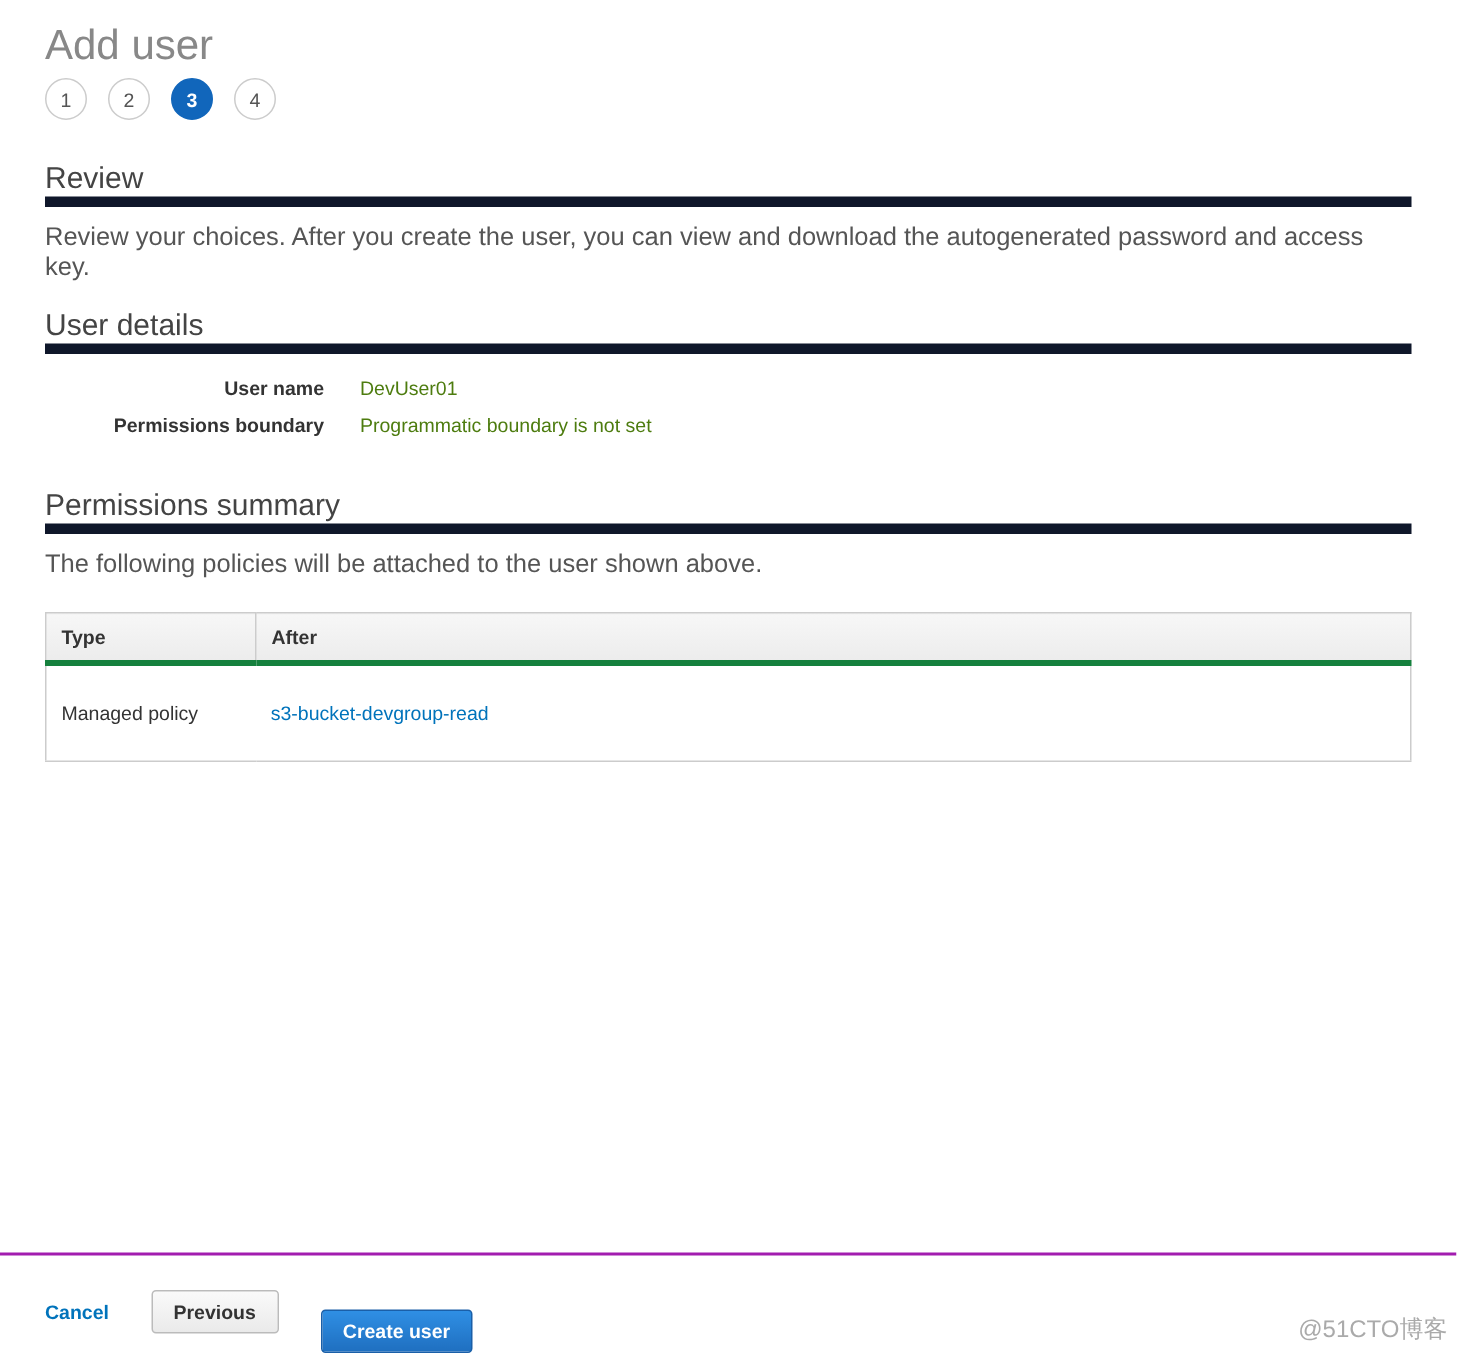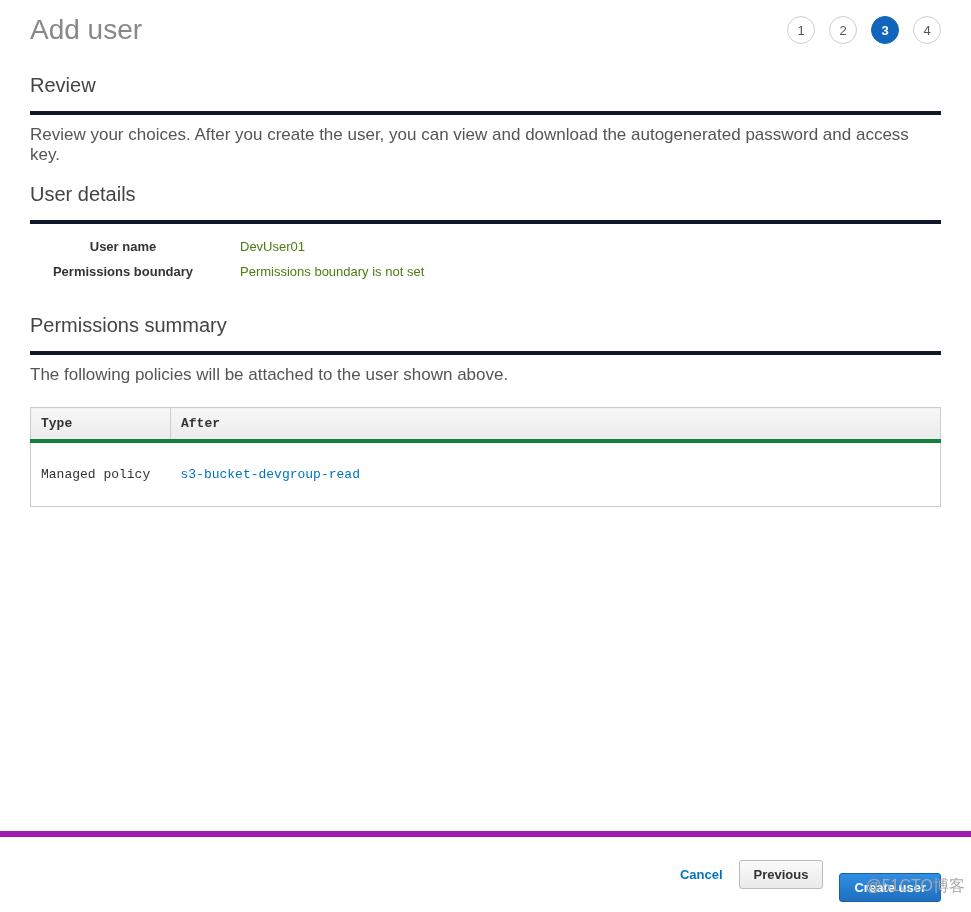--- a/index.html
+++ b/index.html
@@ -17,20 +17,21 @@
       position: relative;
     }
     .content {
       padding: 10px 30px 0 30px;
     }
     .header-row {
       display: flex;
       justify-content: space-between;
       align-items: flex-start;
       margin-bottom: 28px;
+      flex-direction: column;
     }
     .page-title {
       font-size: 28px;
       font-weight: 400;
       color: #888;
       margin-top: 4px;
     }
     .stepper {
       display: flex;
       gap: 14px;
@@ -51,55 +52,54 @@
     .step.active {
       background: #1166bb;
       border-color: #1166bb;
       color: #fff;
       font-weight: bold;
     }
     .section-title {
       font-size: 20px;
       font-weight: 400;
       color: #444;
-      padding-bottom: 14px;
-      border-bottom: 4px solid #0f172a;
+      padding-bottom: 0;
+      border-bottom: 7px solid #0f172a;
       margin-bottom: 10px;
     }
     .section-desc {
       font-size: 17px;
       color: #555;
       margin-bottom: 18px;
     }
     .details-table {
       width: 100%;
       border-collapse: collapse;
       margin-bottom: 30px;
     }
     .details-table td {
       padding: 5px 0;
       font-size: 13px;
       vertical-align: top;
     }
     .details-table td.label {
       width: 210px;
-      text-align: center;
+      text-align: right;
       font-weight: bold;
       padding-right: 24px;
       color: #333;
     }
     .details-table td.value {
       color: #4d7c0f;
     }
     .policy-table {
       width: 100%;
       border-collapse: collapse;
       border: 1px solid #ccc;
       margin-top: 22px;
-      font-family: Liberation Mono, monospace;
     }
     .policy-table th {
       background: linear-gradient(#f7f7f7, #ececec);
       border: 1px solid #ccc;
       text-align: left;
       padding: 8px 10px;
       font-size: 13px;
       font-weight: bold;
       color: #333;
     }
@@ -115,26 +115,26 @@
     .policy-link {
       color: #0073bb;
       text-decoration: none;
       cursor: pointer;
     }
     .footer {
       position: absolute;
       bottom: 0;
       left: 0;
       right: 0;
-      border-top: 6px solid #a21caf;
+      border-top: 2px solid #a21caf;
       padding: 10px 30px;
       display: flex;
-      justify-content: flex-end;
+      justify-content: flex-start;
       align-items: center;
-      gap: 16px;
+      gap: 28px;
       background: #fff;
     }
     .btn-cancel {
       color: #0073bb;
       font-weight: bold;
       font-size: 13px;
       background: none;
       border: none;
       cursor: pointer;
     }
@@ -185,21 +185,21 @@
 
   <h2 class="section-title">User details</h2>
   <table class="details-table">
     <tbody>
         <tr>
       <td class="label">User name</td>
       <td class="value">DevUser01</td>
     </tr>
     <tr>
       <td class="label">Permissions boundary</td>
-      <td class="value">Permissions boundary is not set</td>
+      <td class="value">Programmatic boundary is not set</td>
     </tr>
   </tbody>
     </table>
 
   <h2 class="section-title">Permissions summary</h2>
   <p class="section-desc">The following policies will be attached to the user shown above.</p>
 
   <table class="policy-table">
     <thead>
       <tr>

